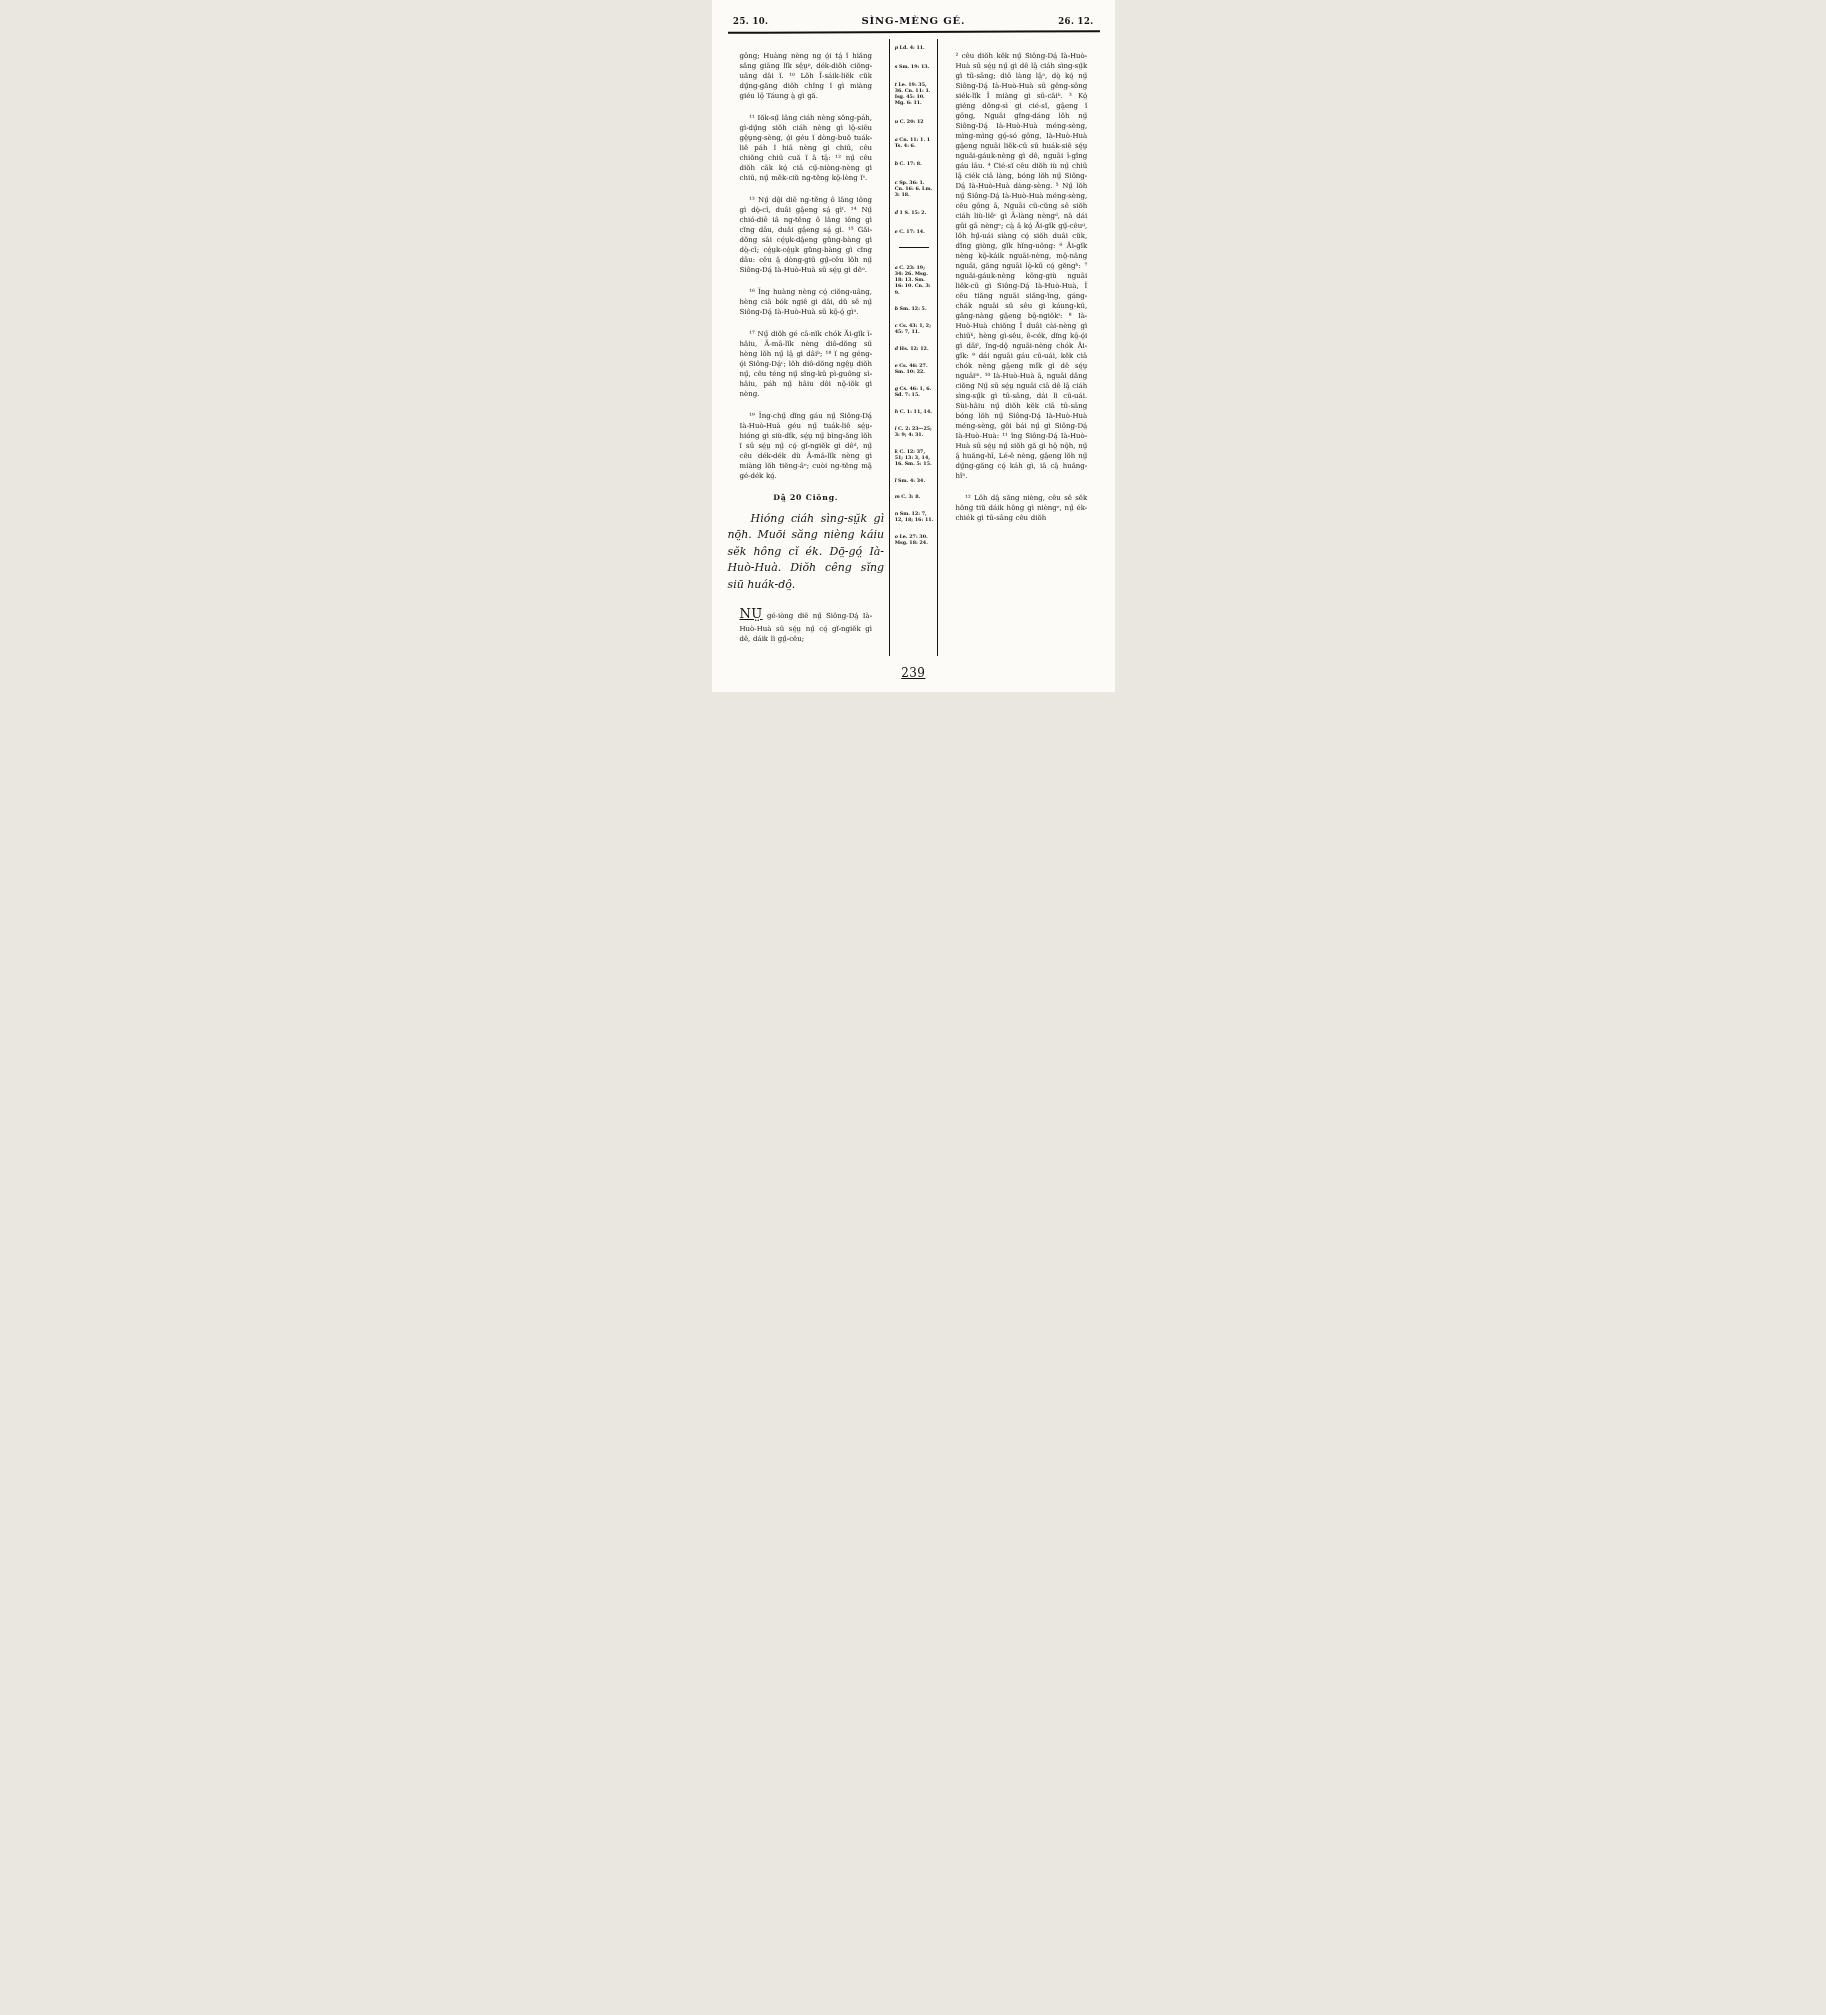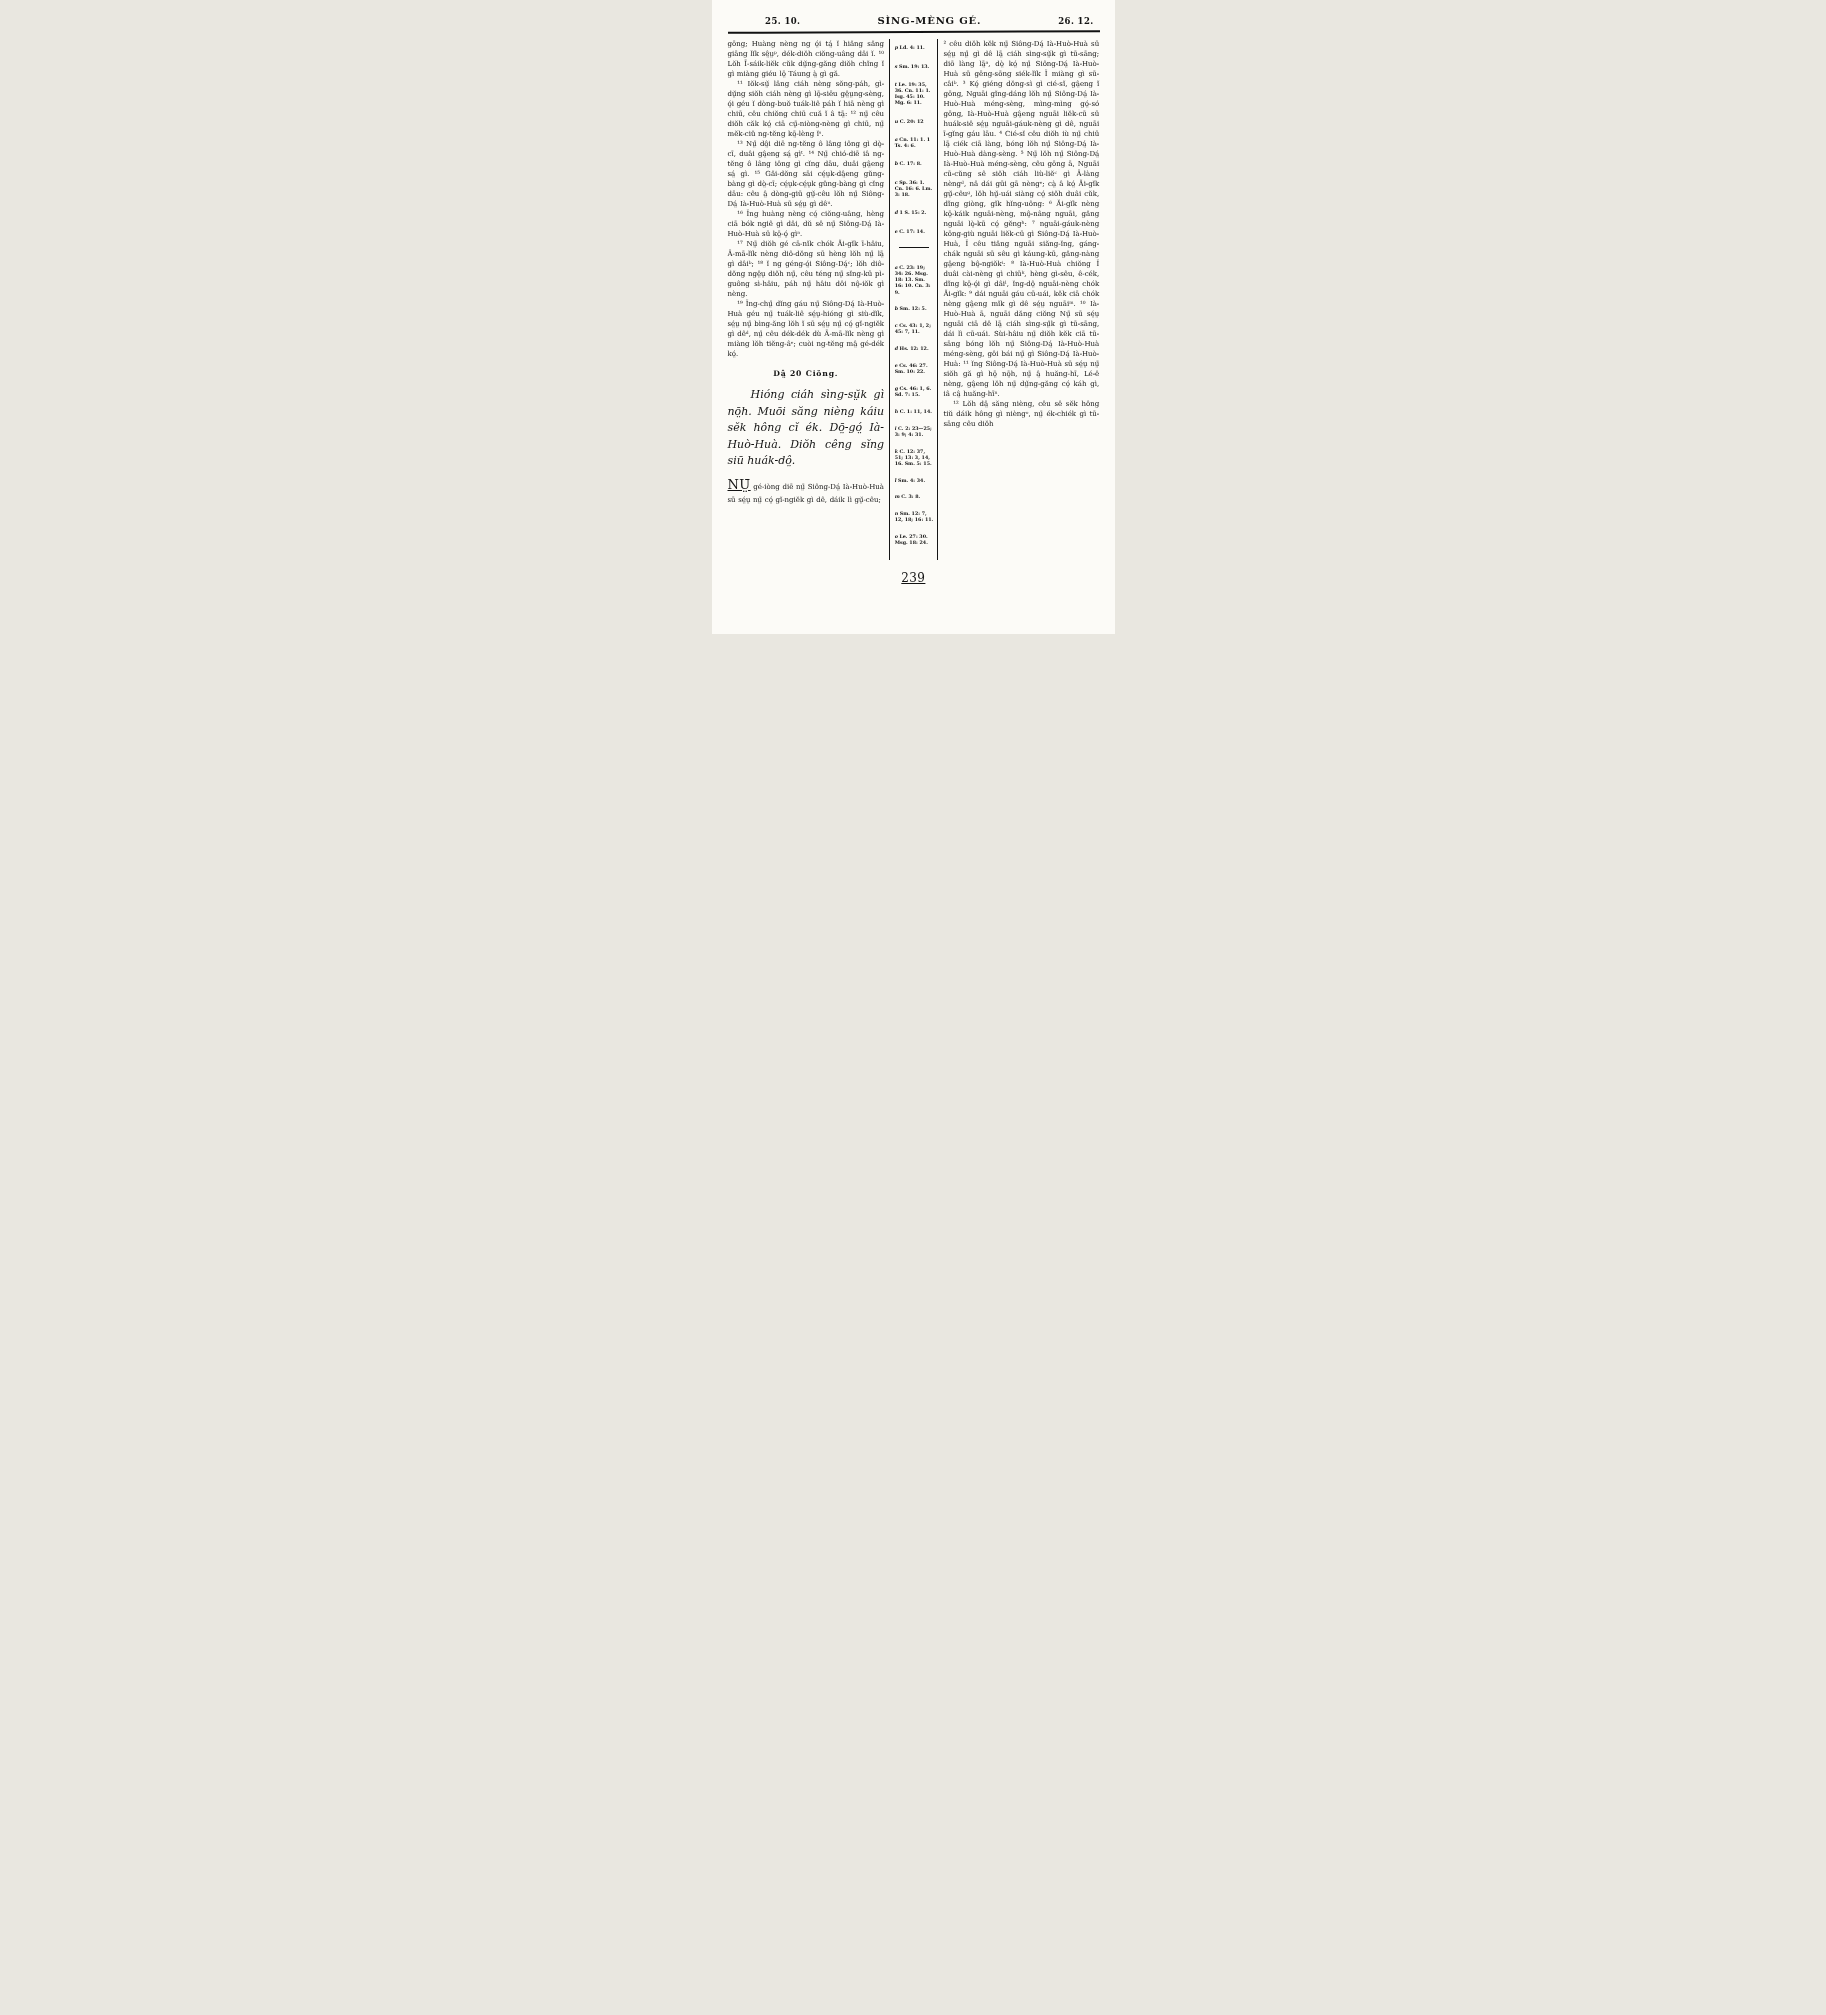--- a/index.html
+++ b/index.html
@@ -20,21 +20,20 @@
   }
   
   .page-header {
     display: flex;
     justify-content: space-between;
     align-items: baseline;
     font-weight: 700;
     font-size: 8.5px;
     letter-spacing: 0.4px;
     padding: 4px 5.6px 0.8px 5.6px;
-    margin-left: 32px;
   }
   .page-header .title {
     font-size: 10px;
     letter-spacing: 0.8px;
   }
   .header-rule {
     height: 2px;
     background: #111;
     margin: 4px 0 5.6px 0;
     transform: rotate(-0.25deg);
@@ -50,21 +49,21 @@
   .col-refs {
     border-left: 1.2px solid #161616;
     border-right: 1.2px solid #161616;
     padding: 5.6px 3.2px 4px 4.8px;
     font-size: 4.8px;
     line-height: 1.3;
     box-sizing: border-box;
   }
   
   .body-para {
-    margin: 0;
+    margin: 12px;
     font-size: 7px;
     line-height: 1.43;
     text-align: justify;
     text-indent: 1.4em;
     word-spacing: 0.4px;
   }
   .body-para.noindent { text-indent: 0; }
   .lead-caps {
     font-size: 13px;
     letter-spacing: 0.4px;

